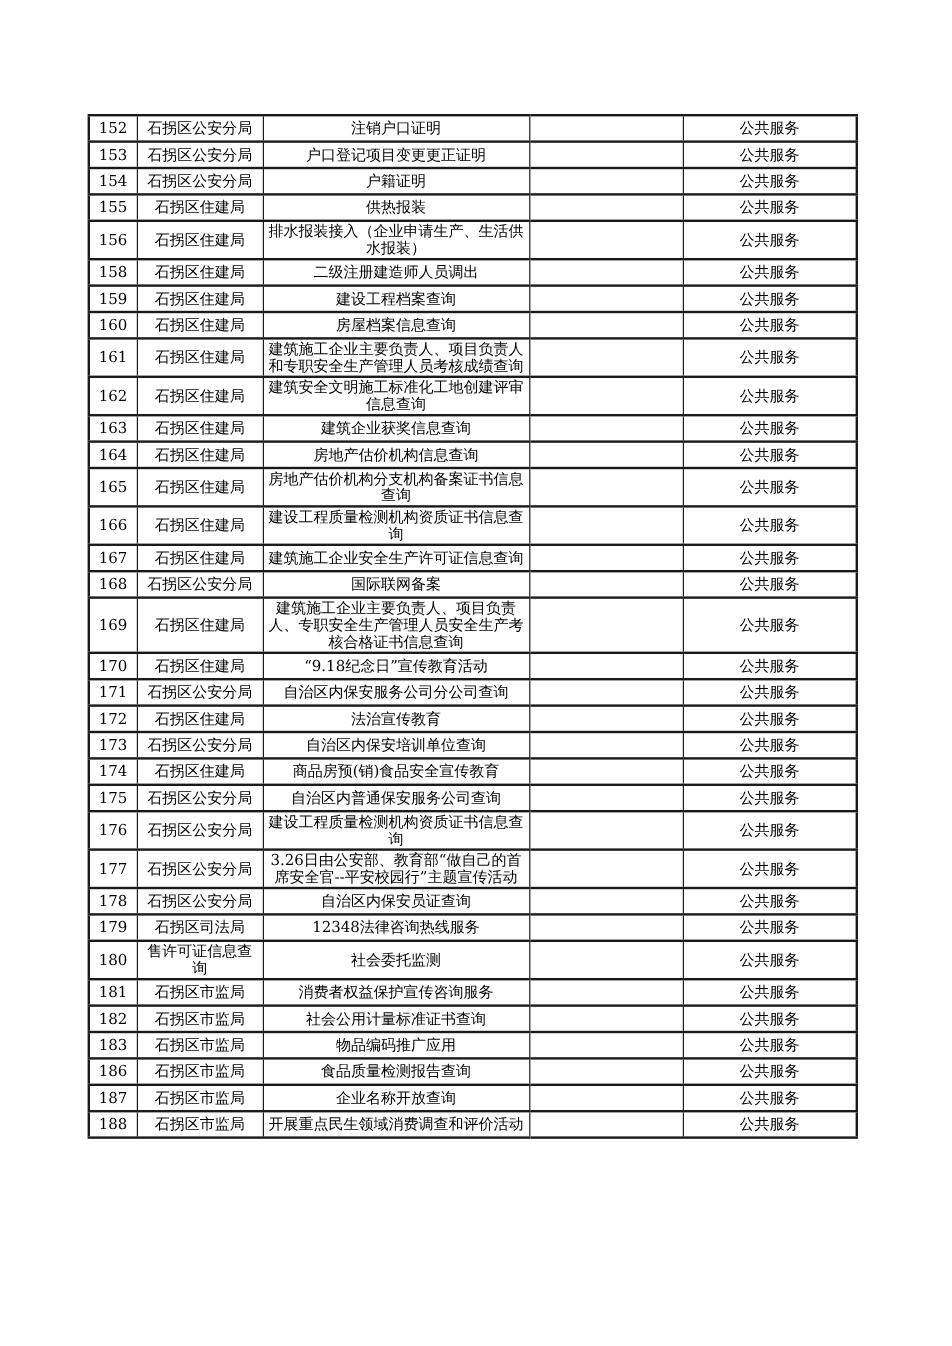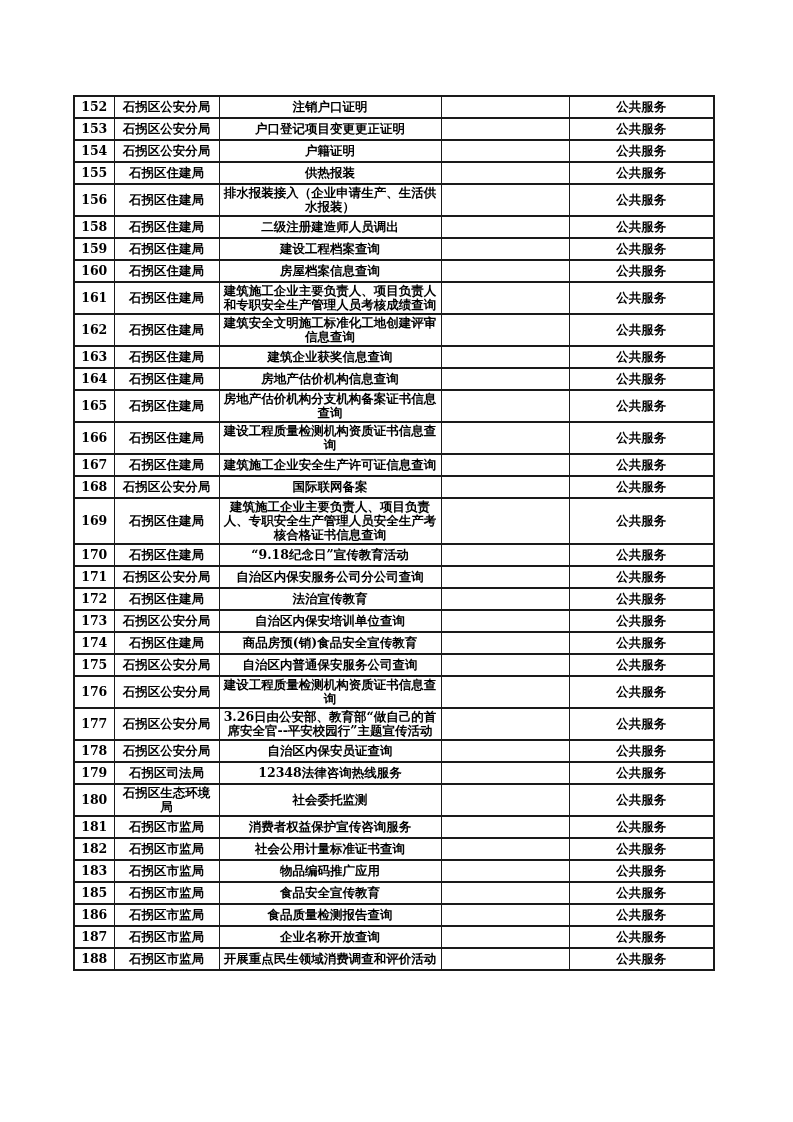--- a/index.html
+++ b/index.html
@@ -16,21 +16,20 @@
     font-family: "DejaVu Serif", "Liberation Serif", serif;
   }
   table.services-table {
     position: absolute;
     left: 73px;
     top: 95px;
     width: 640px;
     border-collapse: collapse;
     table-layout: fixed;
     border: 2px solid #1a1a1a;
-    font-weight: bold;
   }
   table.services-table td {
     border-left: 1px solid #1a1a1a;
     border-right: 1px solid #1a1a1a;
     border-top: 2px solid #1a1a1a;
     border-bottom: 2px solid #1a1a1a;
     text-align: center;
     vertical-align: middle;
     color: #000000;
     font-size: 12.5px;
@@ -242,21 +241,21 @@
         </tr>
         <tr>
           <td>179</td>
           <td>石拐区司法局</td>
           <td>12348法律咨询热线服务</td>
           <td></td>
           <td>公共服务</td>
         </tr>
         <tr>
           <td>180</td>
-          <td>石拐区生态环境局</td>
+          <td>售许可证信息查询</td>
           <td>社会委托监测</td>
           <td></td>
           <td>公共服务</td>
         </tr>
         <tr>
           <td>181</td>
           <td>石拐区市监局</td>
           <td>消费者权益保护宣传咨询服务</td>
           <td></td>
           <td>公共服务</td>
@@ -265,27 +264,20 @@
           <td>182</td>
           <td>石拐区市监局</td>
           <td>社会公用计量标准证书查询</td>
           <td></td>
           <td>公共服务</td>
         </tr>
         <tr>
           <td>183</td>
           <td>石拐区市监局</td>
           <td>物品编码推广应用</td>
-          <td></td>
-          <td>公共服务</td>
-        </tr>
-        <tr>
-          <td>185</td>
-          <td>石拐区市监局</td>
-          <td>食品安全宣传教育</td>
           <td></td>
           <td>公共服务</td>
         </tr>
         <tr>
           <td>186</td>
           <td>石拐区市监局</td>
           <td>食品质量检测报告查询</td>
           <td></td>
           <td>公共服务</td>
         </tr>

